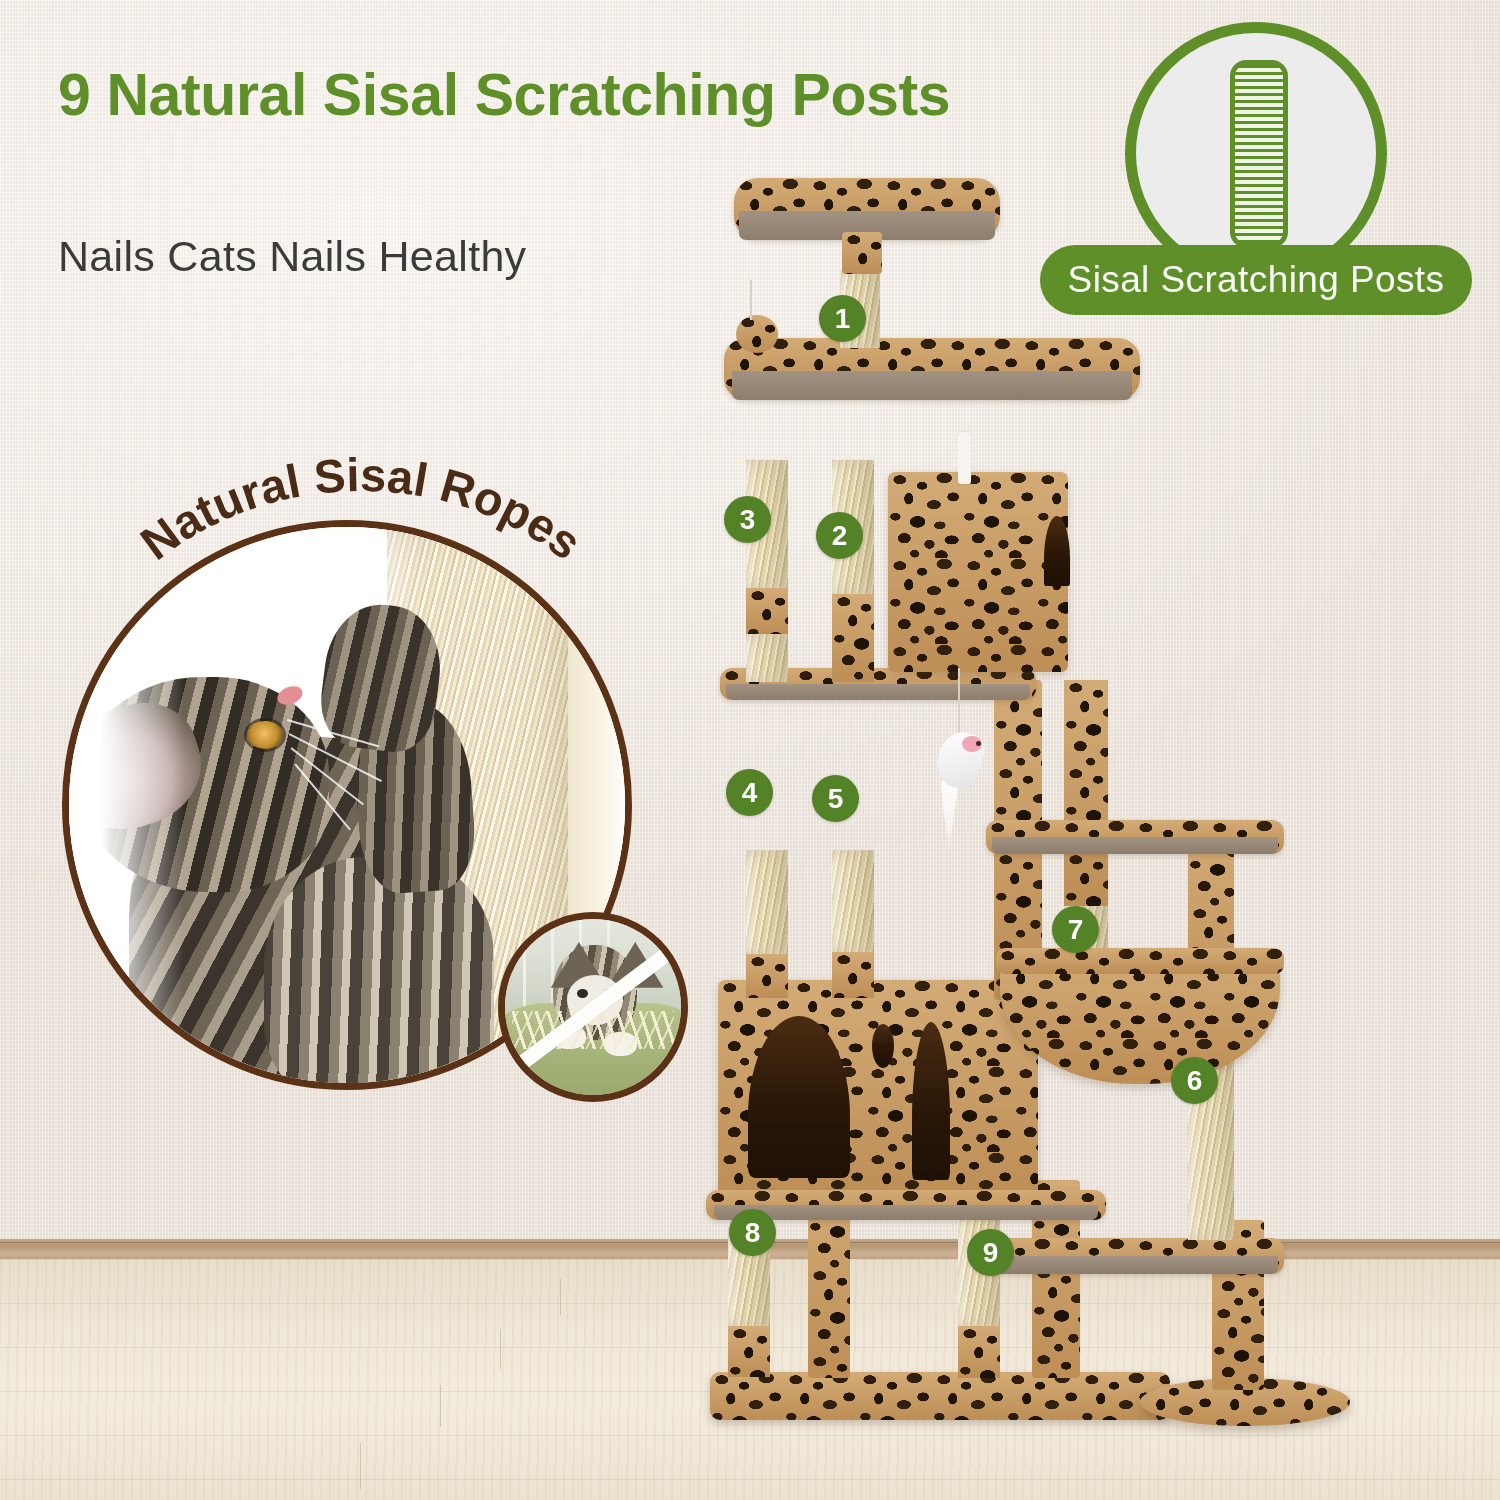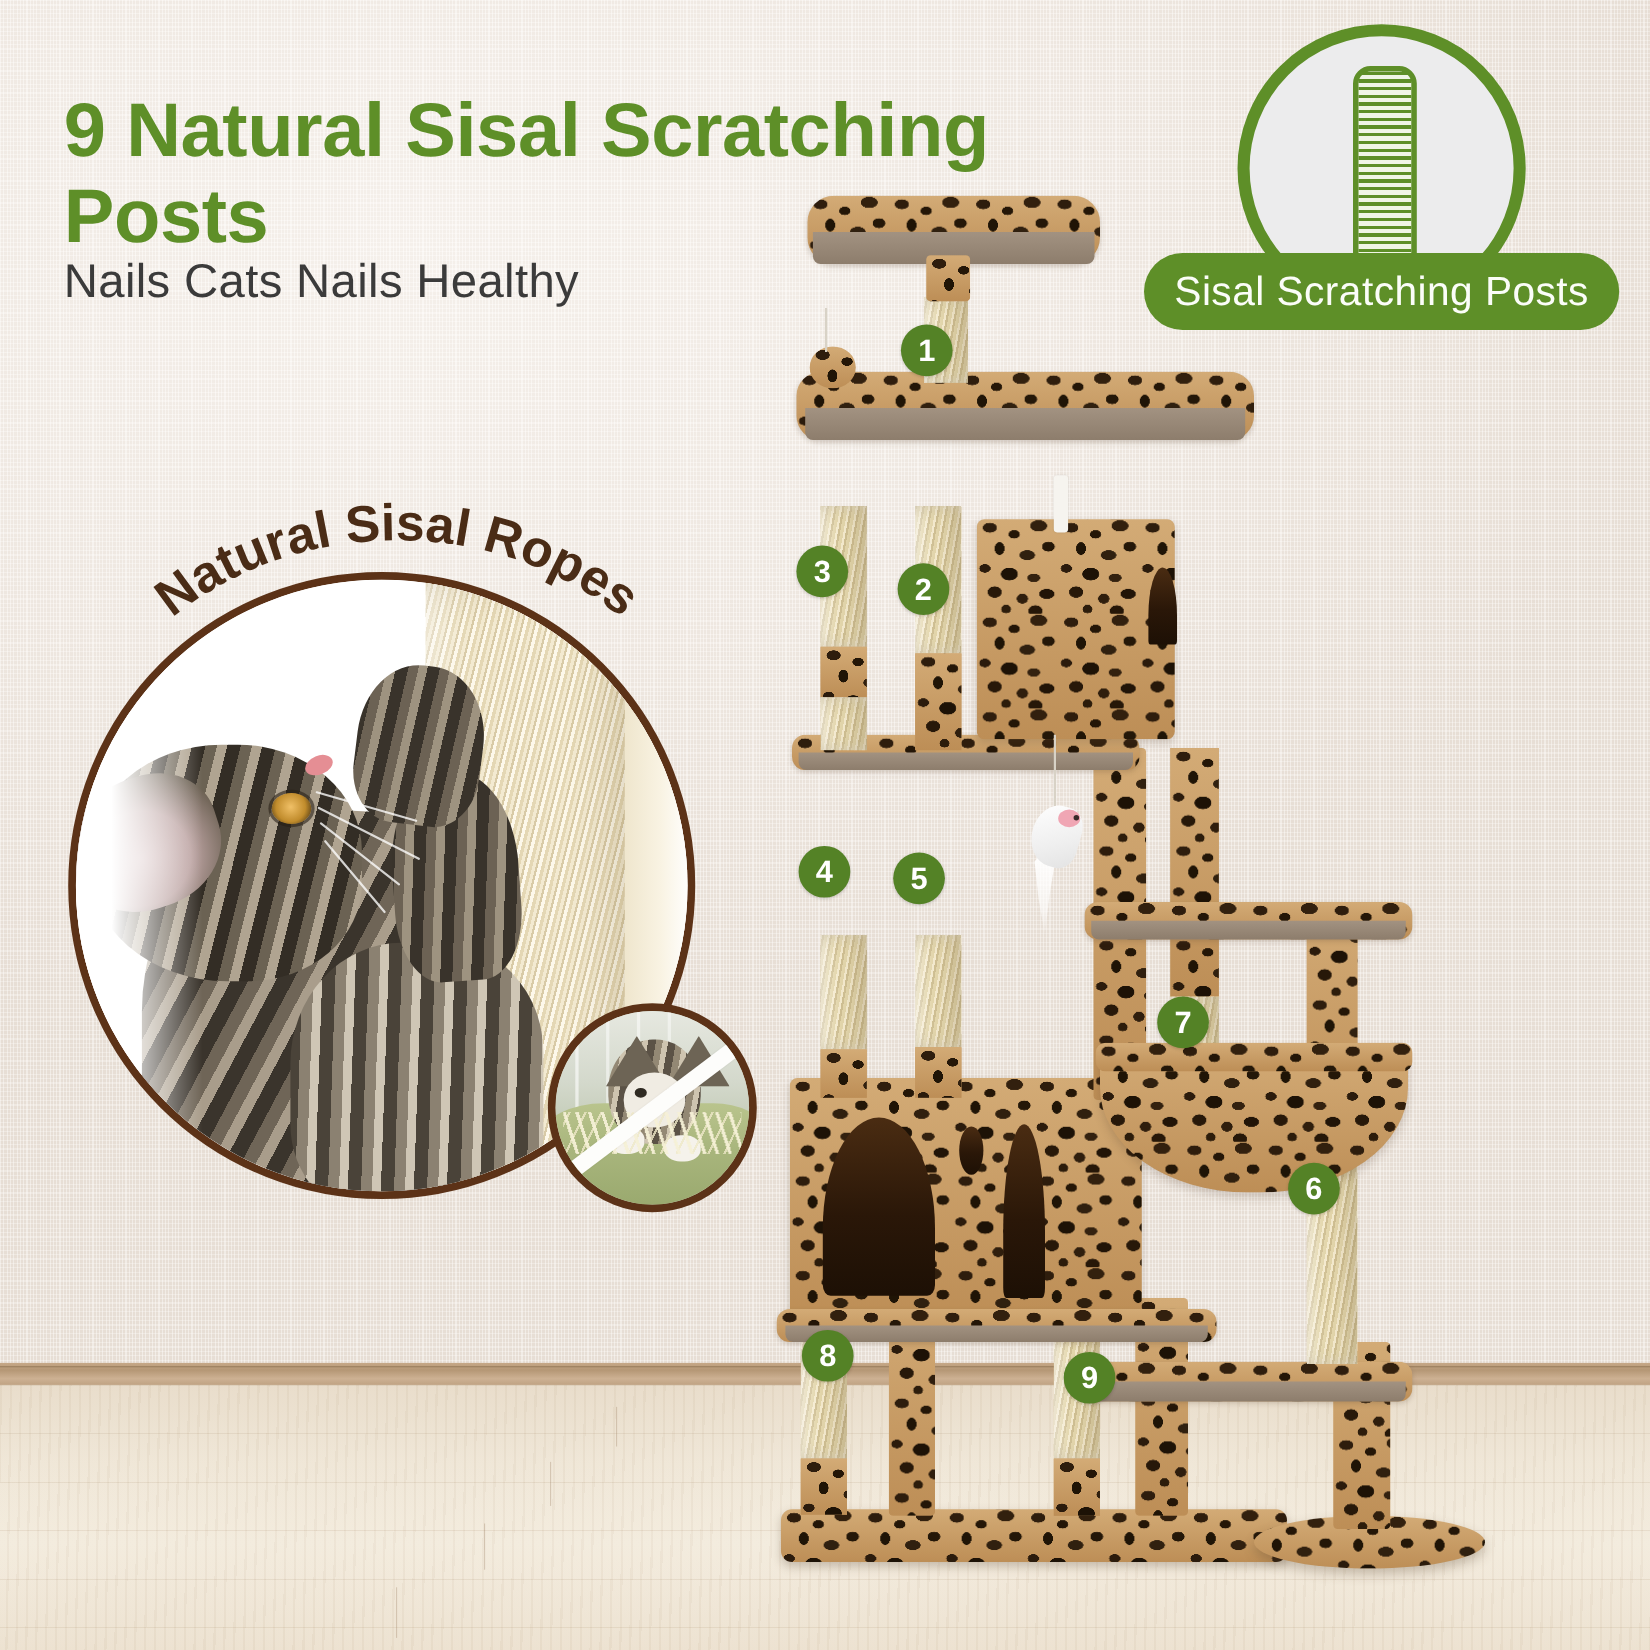--- a/index.html
+++ b/index.html
@@ -41,22 +41,22 @@
   }
   .floor-grain{
     position:absolute;inset:0;
     background-image:repeating-linear-gradient(91deg, rgba(150,120,88,.07) 0 2px, rgba(255,255,255,.05) 2px 9px);
     opacity:.8;
   }
   .floor-seam{position:absolute;background:rgba(150,120,90,.30);width:1px;}
 
   
   .headline{
-    position:absolute;left:58px;top:80px;width:930px;
-    color:#5e8f28;font-weight:700;font-size:69px;line-height:1.13;
+    position:absolute;left:58px;top:62px;width:930px;
+    color:#5e8f28;font-weight:700;font-size:59px;line-height:1.13;
     letter-spacing:-.4px;
   }
   .subhead{
     position:absolute;left:58px;top:232px;width:900px;
     color:#3b3b3b;font-size:43px;font-weight:400;letter-spacing:.3px;
   }
 
   
   .badge-wrap{position:absolute;left:1040px;top:22px;width:432px;height:285px;}
   .badge-circle{
@@ -64,21 +64,21 @@
     border:11px solid #5e8f28;background:#ececed;box-sizing:border-box;
   }
   .post-icon{
     position:absolute;left:190px;top:38px;width:58px;height:188px;
     border:5px solid #5e8f28;border-radius:16px;box-sizing:border-box;
     background:
       repeating-linear-gradient(180deg,#5e8f28 0 3px,#f0f5e6 3px 7px);
     overflow:hidden;
   }
   .badge-pill{
-    position:absolute;left:0;top:208px;width:432px;height:70px;border-radius:35px;
+    position:absolute;left:0;top:223px;width:432px;height:70px;border-radius:35px;
     background:#5e8f28;display:flex;align-items:center;justify-content:center;
   }
   .badge-pill span{
     color:#fbfdf8;font-size:37px;font-weight:400;letter-spacing:.4px;white-space:nowrap;
   }
 
   
   .ropes-arc{position:absolute;left:60px;top:428px;width:600px;height:330px;pointer-events:none;}
   .ropes-arc text{
     font-family:"Liberation Sans",sans-serif;font-weight:700;font-size:47px;fill:#4a2c16;

